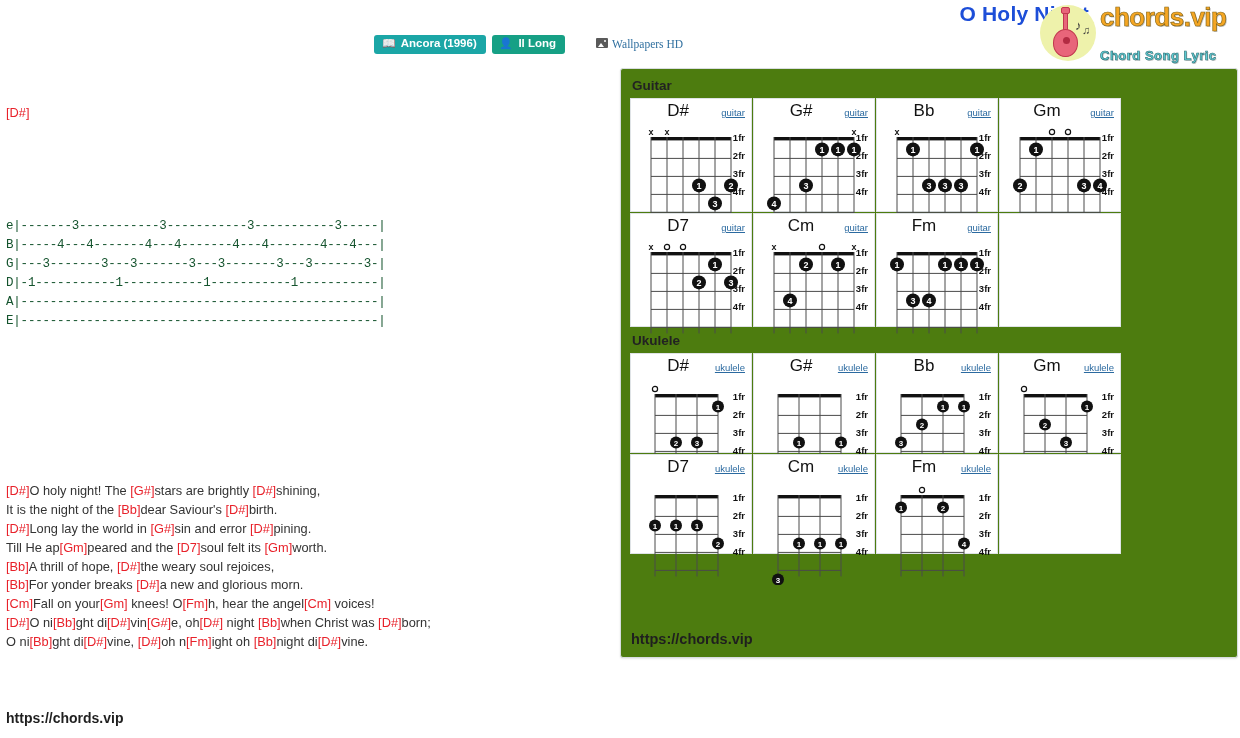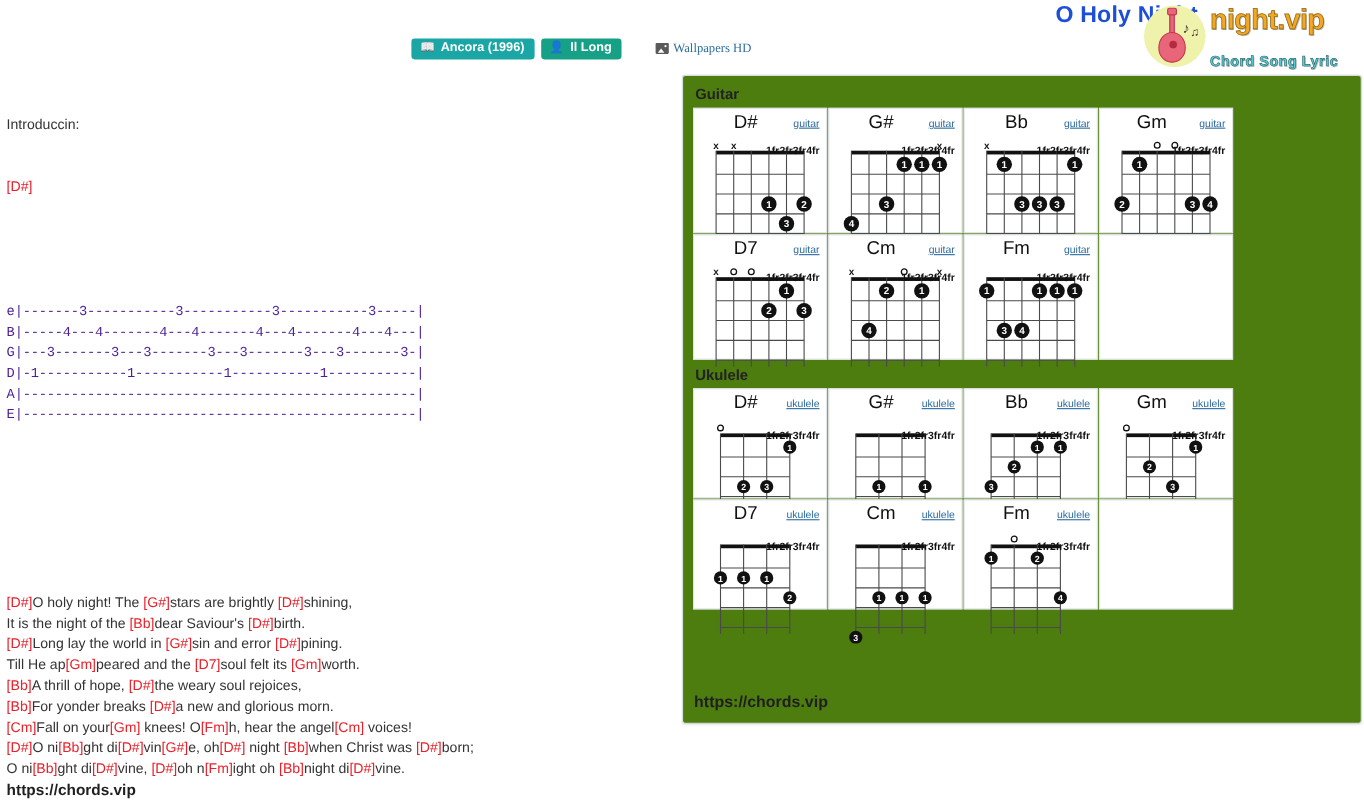--- a/index.html
+++ b/index.html
@@ -28,21 +28,21 @@
   .badge {
     display: inline-flex; align-items: center; gap: 5px;
     font-size: 11.5px; font-weight: bold; color: #fff;
     padding: 3px 9px 4px 8px; border-radius: 3px;
     line-height: 1;
   }
   .badge.album { background: #1ba6a6; }
   .badge.artist { background: #16a085; }
   .badge-icon { display:inline-block; line-height:1; font-size: 11px; }
   .wallpaper-link {
-    display: inline-flex; align-items: center; gap: 4px;
+    display: inline-flex; gap: 4px;
     font-size: 11.5px; color: #2f6f9f;
     font-family: "Liberation Serif", serif;
     cursor: pointer;
     padding-left: 25px;
   }
   .wallpaper-icon {
     display:inline-block; width: 12px; height: 10px;
     background: #5a5a5a; border-radius: 1px; position: relative;
   }
   .wallpaper-icon::after{
@@ -105,21 +105,21 @@
   
   .lyrics-col {
     position: absolute; left: 6px; top: 66px;
     width: 600px;
     font-size: 12.8px; color: #333;
     line-height: 18.9px;
     white-space: pre-wrap;
   }
   .tab-block {
     font-family: "Liberation Mono", monospace;
-    font-size: 12.5px; color: #4c1d95; line-height: 18.9px;
+    font-size: 12.5px; color: #14532d; line-height: 18.9px;
     white-space: pre;
     letter-spacing: -0.2px;
   }
   .chord { color: #e8212a; }
   .blank-line { display:block; height: 18.9px; }
   .site-url-left {
     position:absolute; left: 6px; top: 710px;
     font-size: 14px; font-weight: bold; color: #1f1f1f;
   }
 
@@ -156,21 +156,21 @@
   }
   .cc-inst {
     position: absolute; right: 6px; top: 8px;
     font-size: 9.5px; color: #2b6aa0; text-decoration: underline;
     cursor: pointer;
   }
   .diagram { position: absolute; left: 10px; top: 26px; }
   .diagram.uke { left: 14px; top: 28px; }
   .fret-labels {
     position: absolute; right: 6px; top: 30px;
-    display: flex; 
+    display: flex; flex-direction: column;
   }
   .fret-labels.uke { top: 34px; }
   .fret-label {
     font-size: 9.5px; font-weight: bold; color: #111;
     height: 18px; line-height: 18px; text-align: right;
   }
   .fret-label.uke { height: 18px; line-height: 18px; }
 
   
   .panel-url {
@@ -205,27 +205,26 @@
     <div class="logo-circle">
       <div class="guitar-neck"></div>
       <div class="guitar-head"></div>
       <div class="guitar-body">
           <div class="guitar-hole"></div>
         </div>
       <div class="note1">♪</div>
       <div class="note2">♫</div>
     </div>
     <div class="logo-text">
-      <div class="logo-main">night.vip</div>
+      <div class="logo-main">chords.vip</div>
       <div class="logo-sub">Chord Song Lyric</div>
     </div>
   </div>
 
   <div class="lyrics-col">
-    <div>Introduccin:</div>
     <div class="chord">[D#]</div>
     <span class="blank-line"></span>
     <div class="tab-block">e|-------3-----------3-----------3-----------3-----|
 B|-----4---4-------4---4-------4---4-------4---4---|
 G|---3-------3---3-------3---3-------3---3-------3-|
 D|-1-----------1-----------1-----------1-----------|
 A|-------------------------------------------------|
 E|-------------------------------------------------|</div>
     <span class="blank-line"></span>
     <span class="blank-line"></span>

